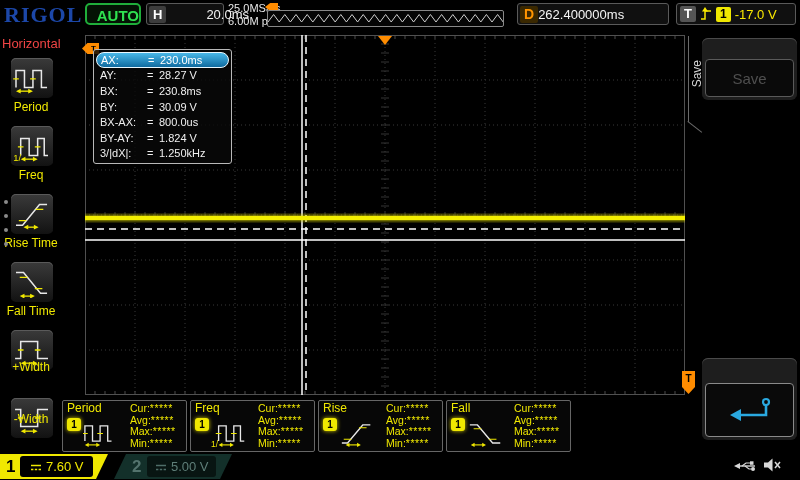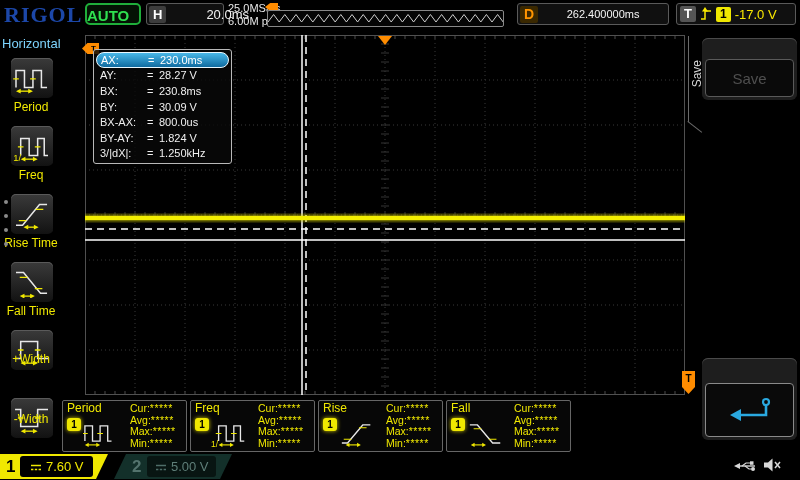--- a/index.html
+++ b/index.html
@@ -4,43 +4,43 @@
 <style>
   html,body{margin:0;padding:0;background:#000;}
   #screen{position:relative;width:800px;height:480px;background:#000;overflow:hidden;
           font-family:"Liberation Sans","DejaVu Sans",sans-serif;}
   .abs{position:absolute;}
 
   
   #logo{left:4px;top:2px;font-family:"Liberation Serif","DejaVu Serif",serif;
         font-weight:bold;font-size:22px;color:#1c47a8;letter-spacing:1px;}
   #auto-badge{left:85px;top:3px;width:56px;height:22px;border:2px solid #1fae3a;border-radius:5px;
-        background:#041204;color:#2fe050;font-weight:bold;font-size:15px;text-align:left;line-height:21px;box-sizing:border-box;}
+        background:#041204;color:#2fe050;font-weight:bold;font-size:15px;text-align:right;line-height:21px;box-sizing:border-box;}
   .tb-box{top:3px;height:22px;border:1px solid #5a5a5a;border-radius:3px;background:#101010;
         display:flex;align-items:center;box-sizing:border-box;}
   #h-box{left:146px;width:78px;}
   #h-box .keycap{background:#3d3d3d;color:#fff;font-weight:bold;font-size:13px;border-radius:2px;
         padding:0 4px;margin:0 4px 0 2px;line-height:17px;}
   #h-box .val{color:#f0f0f0;font-size:13px;margin-left:36px;}
   #rate-box{left:228px;top:2px;color:#e8e8e8;font-size:11px;line-height:13px;}
   #preview-box{left:267px;top:10px;width:237px;height:17px;border:1px solid #888;border-radius:2px;
         background:#050505;box-sizing:border-box;}
   #preview-marker{left:265px;top:3px;width:13px;height:8px;background:#ff8c00;
         clip-path:polygon(0 50%,40% 0,100% 0,100% 100%,40% 100%);}
   #d-box{left:517px;width:152px;}
   #d-box .dkey{background:#3a2800;color:#ff9500;font-weight:bold;font-size:14px;border-radius:2px;
         padding:0 4px;margin-left:2px;line-height:17px;}
-  #d-box .val{color:#f5f5f5;font-size:11px;flex:1;text-align:center;}
+  #d-box .val{color:#f5f5f5;font-size:13px;flex:1;text-align:left;}
   #t-box{left:676px;width:120px;gap:4px;padding:0 3px;}
   #t-box .tkey{background:#555;color:#fff;font-weight:bold;font-size:13px;border-radius:2px;padding:0 4px;line-height:16px;}
   .ch-badge{background:#f0e800;color:#000;font-weight:bold;font-size:12px;border-radius:2px;padding:0 4px;line-height:15px;}
   #t-box .lvl{color:#f8e800;font-size:13px;}
 
   
-  #lm-title{left:2px;top:36px;color:#7dd3fc;font-size:13px;}
+  #lm-title{left:2px;top:36px;color:#ef4444;font-size:13px;}
   .lm-btn{left:11px;width:42px;height:40px;border-radius:5px;background:linear-gradient(#3a3a3a,#121212);
         box-shadow:inset 0 1px 0 #5a5a5a,0 0 0 1px #000;display:flex;align-items:center;justify-content:center;}
   .lm-label{left:0;width:62px;text-align:center;color:#f0e800;font-size:12px;}
   .dot{left:4px;width:4px;height:4px;border-radius:50%;background:#8a8a8a;}
 
   
   #grid-wrap{left:85px;top:35px;width:600px;height:360px;}
   #grid-svg{position:absolute;left:0;top:0;z-index:1;}
   #trig-pos{left:293px;top:1px;width:0;height:0;border-left:7px solid transparent;
         border-right:7px solid transparent;border-top:9px solid #ff8c00;z-index:5;}
@@ -176,21 +176,21 @@
   <div class="abs lm-label" style="top:304px">Fall Time</div>
 
   <div class="abs lm-btn" style="top:330px">
     <svg viewBox="0 0 40 34" width="38" height="32">
       <path d="M2,26 H8 V8 H26 V26 H37" fill="none" stroke="#e8e8e8" stroke-width="1.6"></path>
       <path d="M5,17 H11 M23,17 H29" stroke="#f0e800" stroke-width="1.4"></path>
       <path d="M11,31 H23" stroke="#f0e800" stroke-width="1.4"></path>
       <path d="M8,31 l5,-2.6 v5.2 z M26,31 l-5,-2.6 v5.2 z" fill="#f0e800"></path>
     </svg>
   </div>
-  <div class="abs lm-label" style="top:352px">+Width</div>
+  <div class="abs lm-label" style="top:360px">+Width</div>
 
   <div class="abs lm-btn" style="top:398px">
     <svg viewBox="0 0 40 34" width="38" height="32">
       <path d="M2,8 H8 V26 H26 V8 H37" fill="none" stroke="#e8e8e8" stroke-width="1.6"></path>
       <path d="M5,17 H11 M23,17 H29" stroke="#f0e800" stroke-width="1.4"></path>
       <path d="M11,31 H23" stroke="#f0e800" stroke-width="1.4"></path>
       <path d="M8,31 l5,-2.6 v5.2 z M26,31 l-5,-2.6 v5.2 z" fill="#f0e800"></path>
     </svg>
   </div>
   <div class="abs lm-label" style="top:412px">-Width</div>

